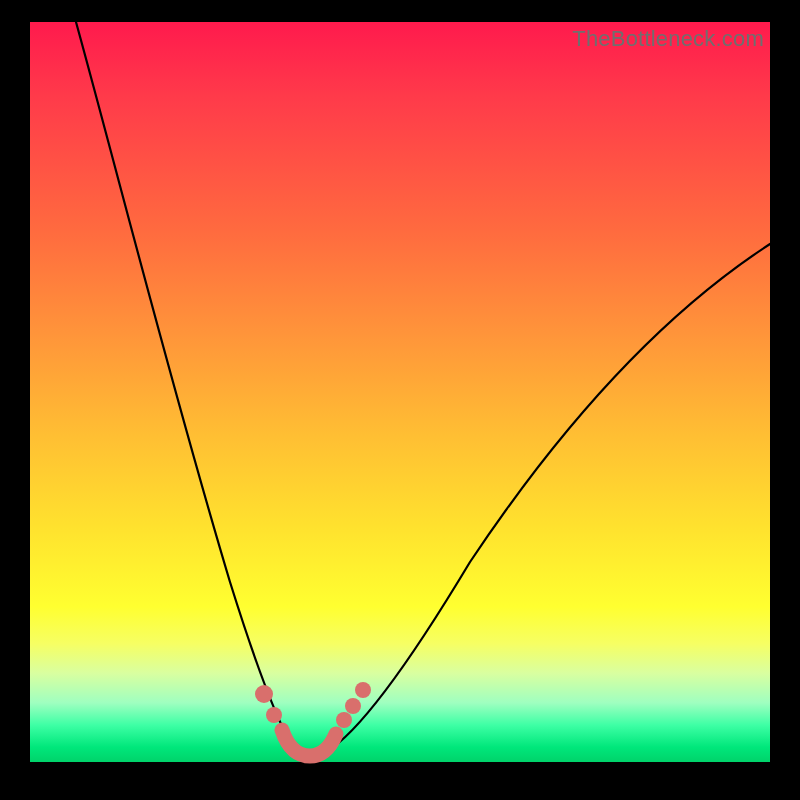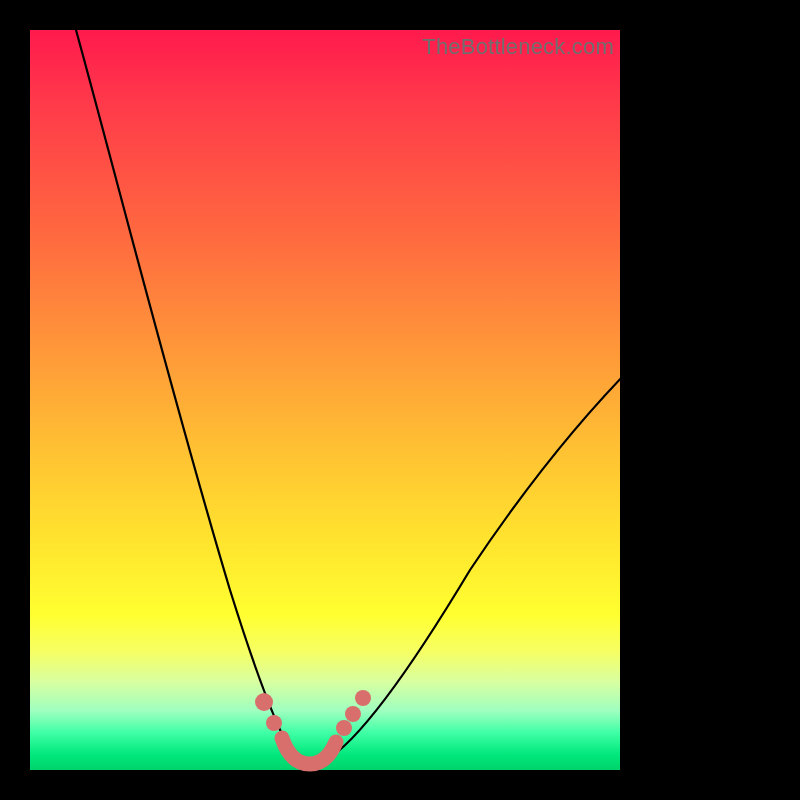--- a/index.html
+++ b/index.html
@@ -13,22 +13,22 @@
   }
   .frame {
     position: relative;
     width: 800px;
     height: 800px;
     background: #000;
   }
   .plot-area {
     position: absolute;
     left: 30px;
-    top: 30px;
-    width: 590px;
+    top: 22px;
+    width: 740px;
     height: 740px;
     
     background: linear-gradient(
       to bottom,
       #ff1a4d 0%,
       #ff3a4a 10%,
       #ff6a3f 28%,
       #ff943a 42%,
       #ffbf33 56%,
       #ffe12e 68%,

